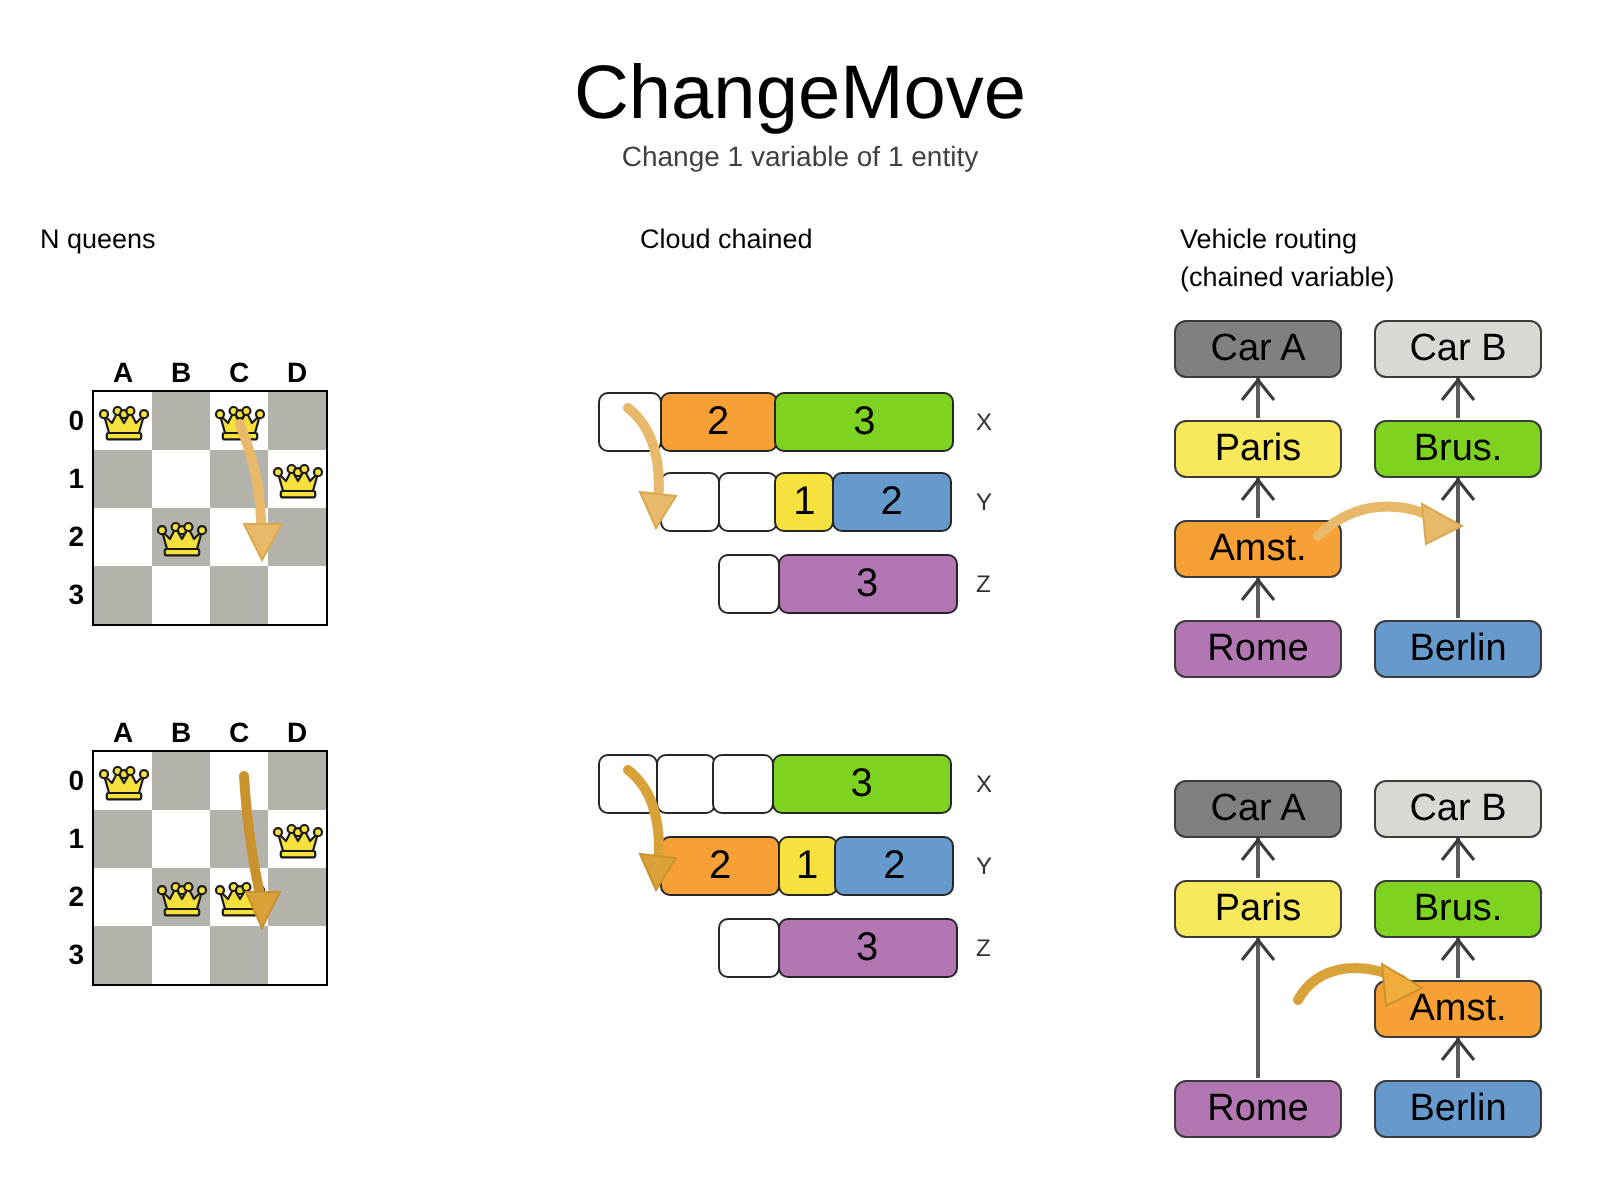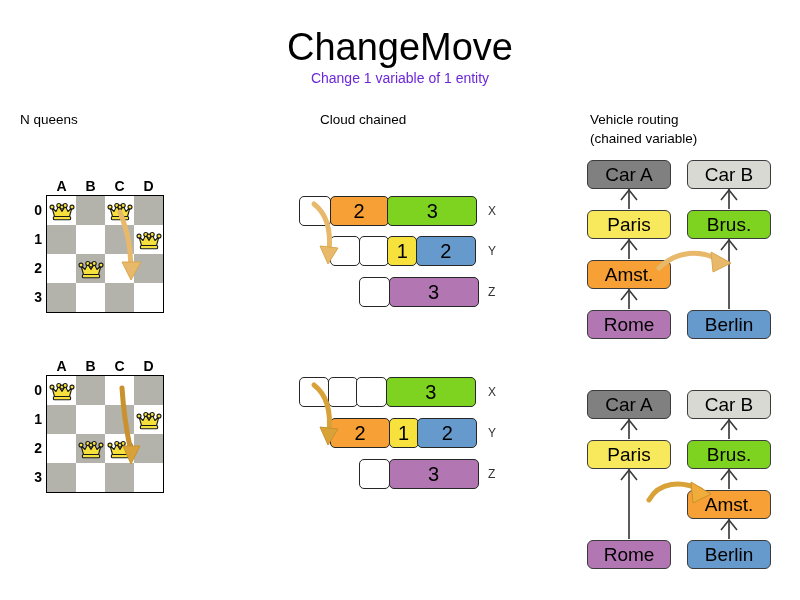--- a/index.html
+++ b/index.html
@@ -2,21 +2,21 @@
 <html><head>
 <meta charset="utf-8">
 <style>
   html,body{margin:0;padding:0;}
   body{width:800px;height:600px;background:#ffffff;font-family:"Liberation Sans",sans-serif;color:#000;overflow:hidden;position:relative;}
   .stage{position:relative;width:800px;height:600px;}
   .abs{position:absolute;}
 
   
   #main-title{width:800px;top:26px;text-align:center;font-size:38px;line-height:42px;font-weight:400;color:#000;}
-  #sub-title{width:800px;top:70px;text-align:center;font-size:14px;line-height:16px;color:#6d28d9;}
+  #sub-title{width:800px;top:70px;text-align:center;font-size:14px;line-height:16px;color:#404040;}
   .sec-title{text-align:left;font-size:13.5px;line-height:19px;color:#000;}
 
   
   .board{position:absolute;border:1.5px solid #000;box-sizing:content-box;}
   .cellrow{display:flex;}
   .cell{width:29px;height:29px;box-sizing:border-box;position:relative;}
   .cell.dark{background:#b3b3ac;}
   .cell.light{background:#ffffff;}
   .colhdr{position:absolute;display:flex;}
   .colhdr span{width:29px;text-align:center;font-size:14px;font-weight:bold;line-height:16px;}

